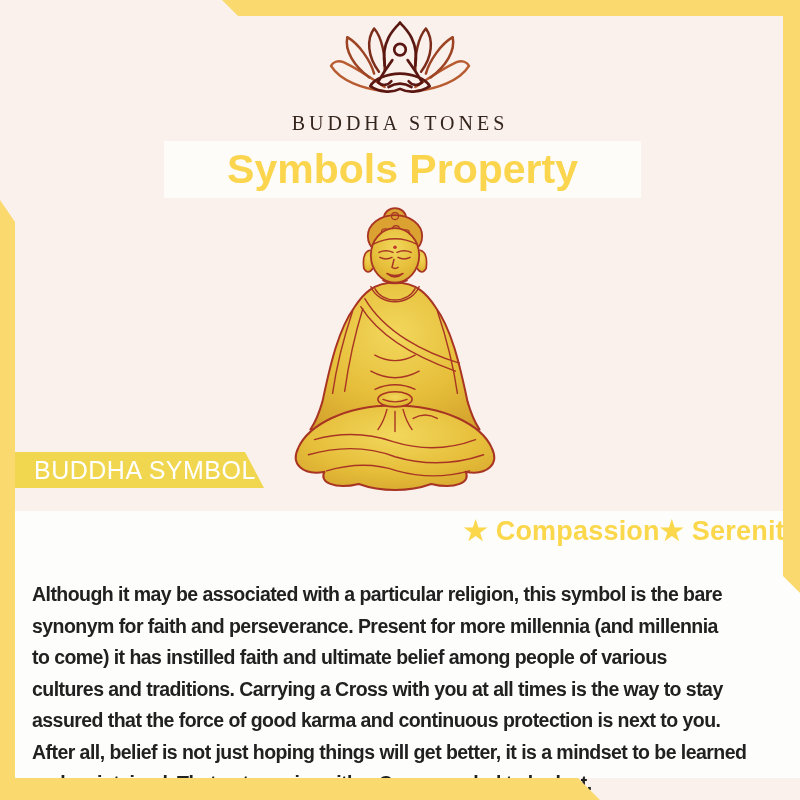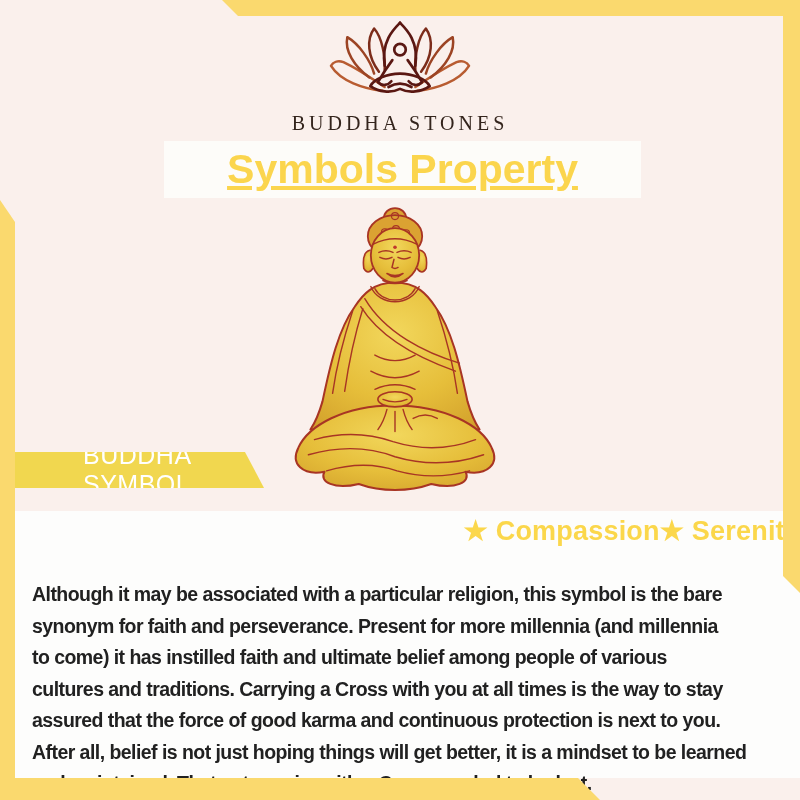--- a/index.html
+++ b/index.html
@@ -23,33 +23,33 @@
   .brand-name{
     position:absolute;left:0;top:112px;width:800px;text-align:center;
     font-family:"Liberation Serif", serif;
     font-size:20px;letter-spacing:4px;color:#33241c;font-weight:500;
   }
   .title-bar{
     position:absolute;left:164px;top:141px;width:477px;height:57px;
     background:#fdfcf9;display:flex;align-items:center;justify-content:center;
   }
   .page-title{
-    font-size:41px;font-weight:bold;color:#fbd54d;letter-spacing:0px;text-decoration:underline;
+    font-size:41px;font-weight:bold;color:#fbd54d;letter-spacing:0px;
   }
   
   .statue{position:absolute;left:272px;top:202px;width:246px;height:292px;}
   
   .symbol-banner{
     position:absolute;left:0;top:452px;width:264px;height:36px;
     background:#f1d74f;
     clip-path:polygon(0 0,245px 0,100% 100%,0 100%);
     display:flex;align-items:center;
   }
   .symbol-banner span{
-    padding-left:83px;color:#ffffff;font-size:25px;letter-spacing:0.5px;
+    padding-left:34px;color:#ffffff;font-size:25px;letter-spacing:0.5px;
   }
   
   .content-panel{
     position:absolute;left:15px;top:511px;width:785px;height:267px;
     background:#fdfdfc;
   }
   .traits-line{
     position:absolute;left:0;top:515px;width:800px;text-align:right;
     font-size:27px;font-weight:bold;color:#fbd74b;letter-spacing:0.2px;
   }

